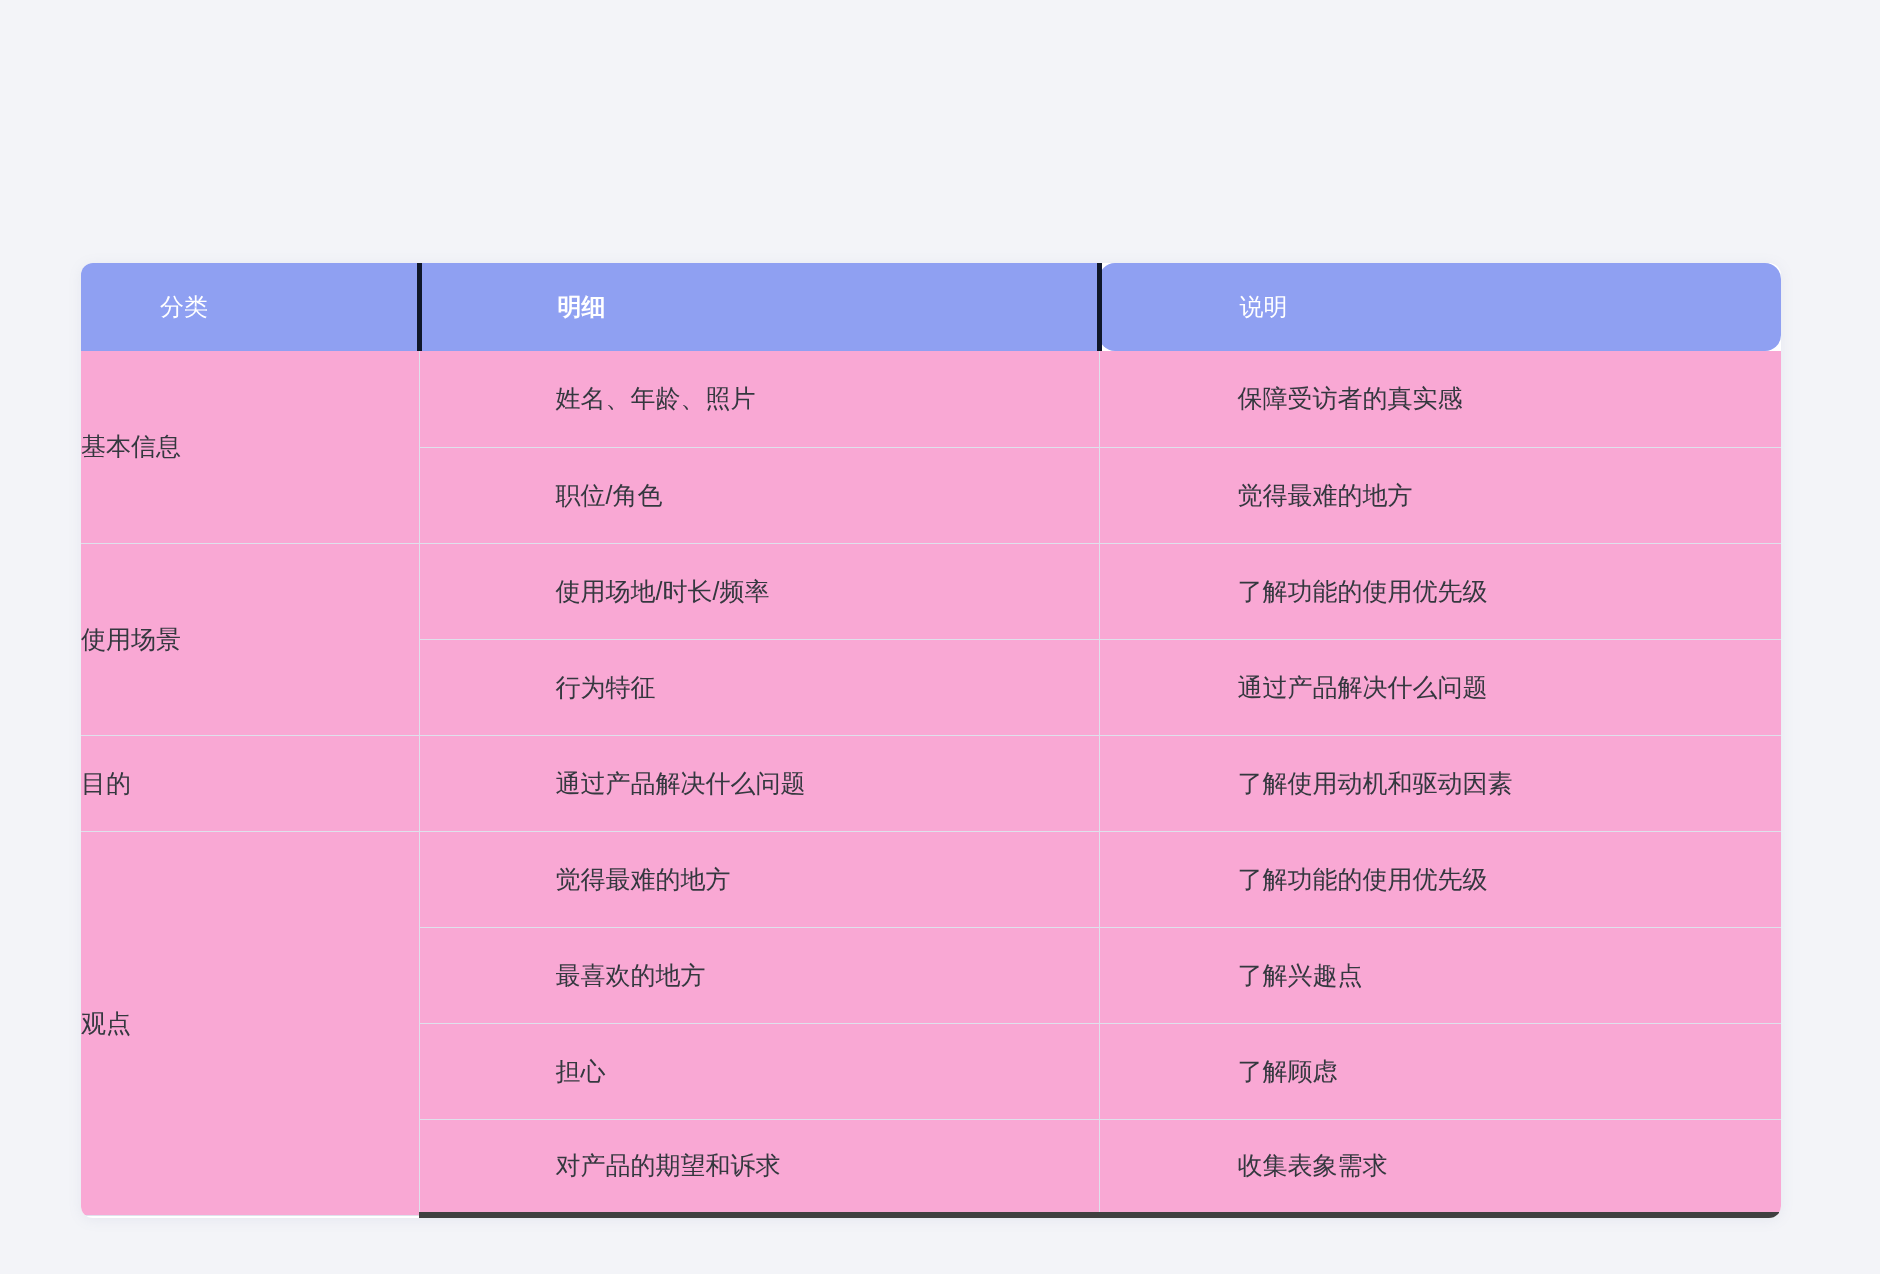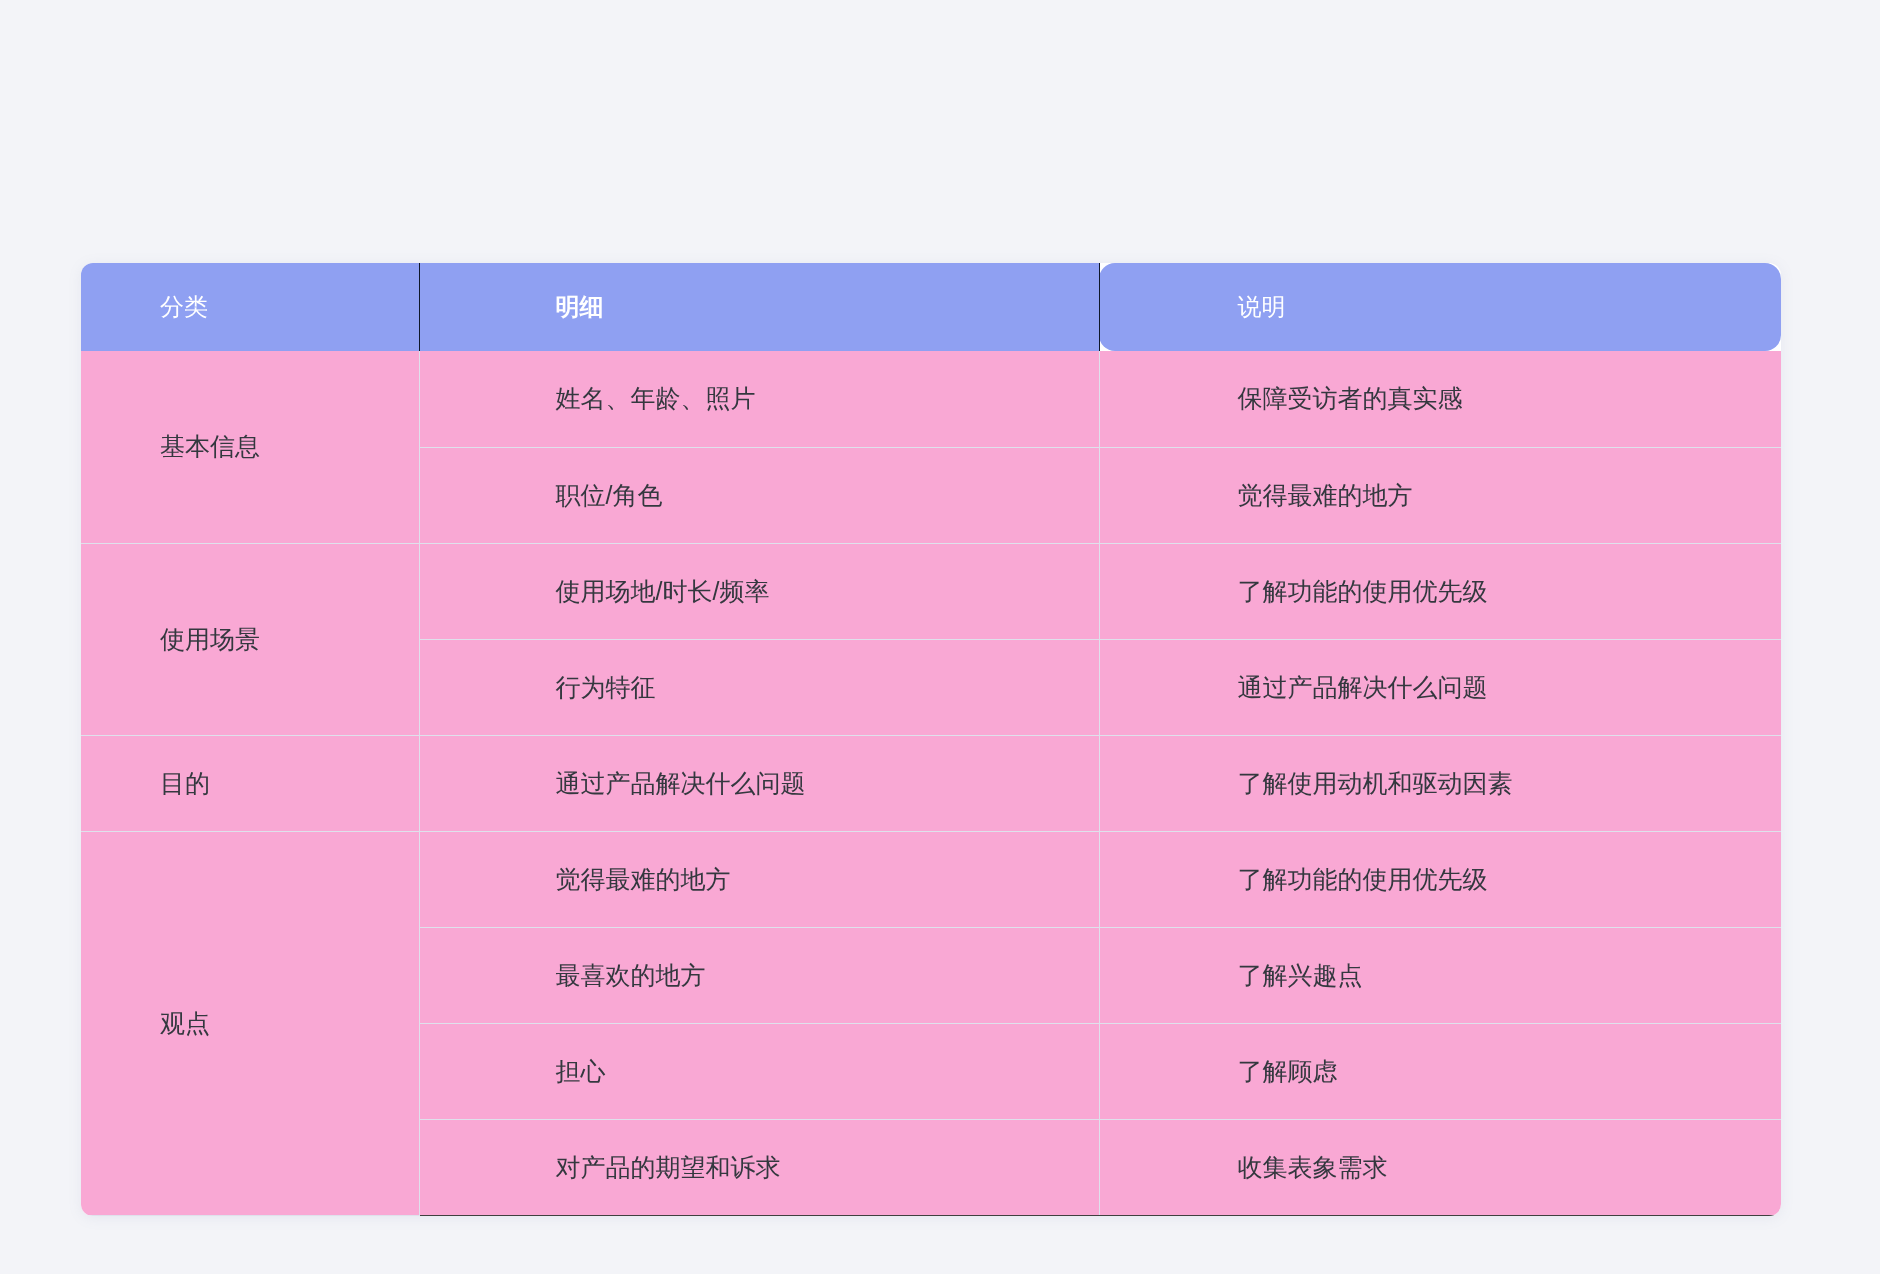--- a/index.html
+++ b/index.html
@@ -60,21 +60,21 @@
   
   thead th {
     background: #8fa0f2;
     color: #ffffff;
     font-size: 24px;
     font-weight: normal;
     height: 88px;
     text-align: left;
     vertical-align: middle;
     padding: 0 0 0 0;
-    border-right: 1px solid #0f172a;
+    border-right: 5px solid #0f172a;
   }
   thead th:last-child { border-right: none; border-radius: 16px; }
 
   thead th .th-inner { padding-left: 80px; }
   thead th.th-cat   .th-inner { padding-left: 79px; }
   thead th.th-det   .th-inner { padding-left: 136px; font-weight: bold; }
   thead th.th-desc  .th-inner { padding-left: 138px; }
 
   
   tbody td {
@@ -85,26 +85,26 @@
     border-right: 1px solid #dfe1ec;
     vertical-align: middle;
     height: 96px;
   }
   tbody td:last-child { border-right: none; }
 
   tbody td.cat-cell {
     text-align: left;
     vertical-align: middle;
   }
-  tbody td.cat-cell .cell-inner { padding-left: 79px; }
+  tbody td.cat-cell .cell-inner { }
 
   tbody td.det-cell .cell-inner  { padding-left: 136px; }
   tbody td.desc-cell .cell-inner { padding-left: 138px; }
 
-  tbody tr:last-child td { border-bottom: 1px solid #404040; }
+  tbody tr:last-child td { border-bottom: 6px solid #404040; }
 </style>
 </head>
 <body>
 
 <div class="page">
 
 
   <div class="table-card">
     <table class="persona-table">
       <colgroup>

